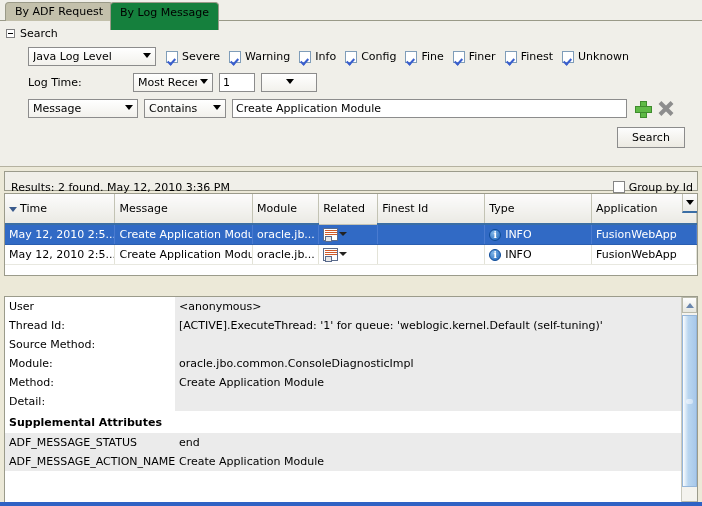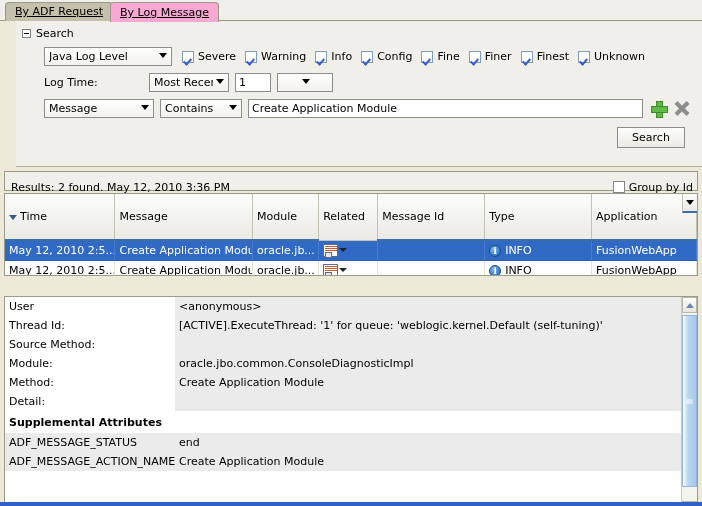--- a/index.html
+++ b/index.html
@@ -26,43 +26,41 @@
     height: 19px;
     line-height: 18px;
     padding: 0 9px 7px 9px;
     font-size: 11px;
     margin-top: 2px;
     border: 1px solid #9a9a88;
     border-bottom: none;
     border-radius: 4px 4px 0 0;
     position: relative;
     vertical-align: top;
-    text-decoration: underline;
   }
   .tab.inactive {
     background: #c3c0ab;
     color: #000;
   }
   .tab.active {
-    background: #f9a8d4;
+    background: #15803d;
     color: #000;
     margin-left: -3px;
     z-index: 3;
-    height: 20px;
+    height: 28px;
     line-height: 19px;
   }
 
   
   .searchpanel {
     background: #f0efe9;
     padding: 4px 0 0 0;
     border-bottom: 1px solid #b5b2a0;
     height: 146px;
     position: relative;
-    margin-left: 16px;
   }
   .search-header {
     display: flex;
     align-items: center;
     gap: 5px;
     padding: 2px 0 4px 6px;
   }
   .collapse-box {
     width: 9px; height: 9px;
     border: 1px solid #808080;
@@ -231,21 +229,21 @@
     table-layout: fixed;
     font-size: 11px;
   }
   table.grid th {
     height: 19px;
     background: linear-gradient(#fcfcfc, #ebeae4);
     border-right: 1px solid #c3c3b4;
     border-bottom: 2px solid #3a6ea5;
     font-weight: normal;
     text-align: left;
-    padding: 16px 4px;
+    padding: 8px 4px;
     font-size: 11px;
     overflow: hidden;
     white-space: nowrap;
   }
   table.grid th.nosort { border-bottom: 1px solid #c3c3b4; }
   table.grid td {
     height: 20px;
     padding: 0 4px;
     border-right: 1px solid #e3e3d8;
     border-bottom: 1px solid #e8e8e0;
@@ -512,21 +510,21 @@
         <col style="width:103px">
     </colgroup>
     <thead>
       <tr>
         <th>
           <i class="sort-arrow"></i><span>Time</span>
         </th>
         <th><span>Message</span></th>
         <th><span>Module</span></th>
         <th class="nosort"><span>Related</span></th>
-        <th><span>Message Id</span></th>
+        <th><span>Finest Id</span></th>
         <th><span>Type</span></th>
         <th><span>Application</span></th>
       </tr>
     </thead>
     <tbody>
       <tr class="sel">
         <td>May 12, 2010 2:5...</td>
         <td>Create Application Module</td>
         <td>oracle.jb...</td>
         <td>

